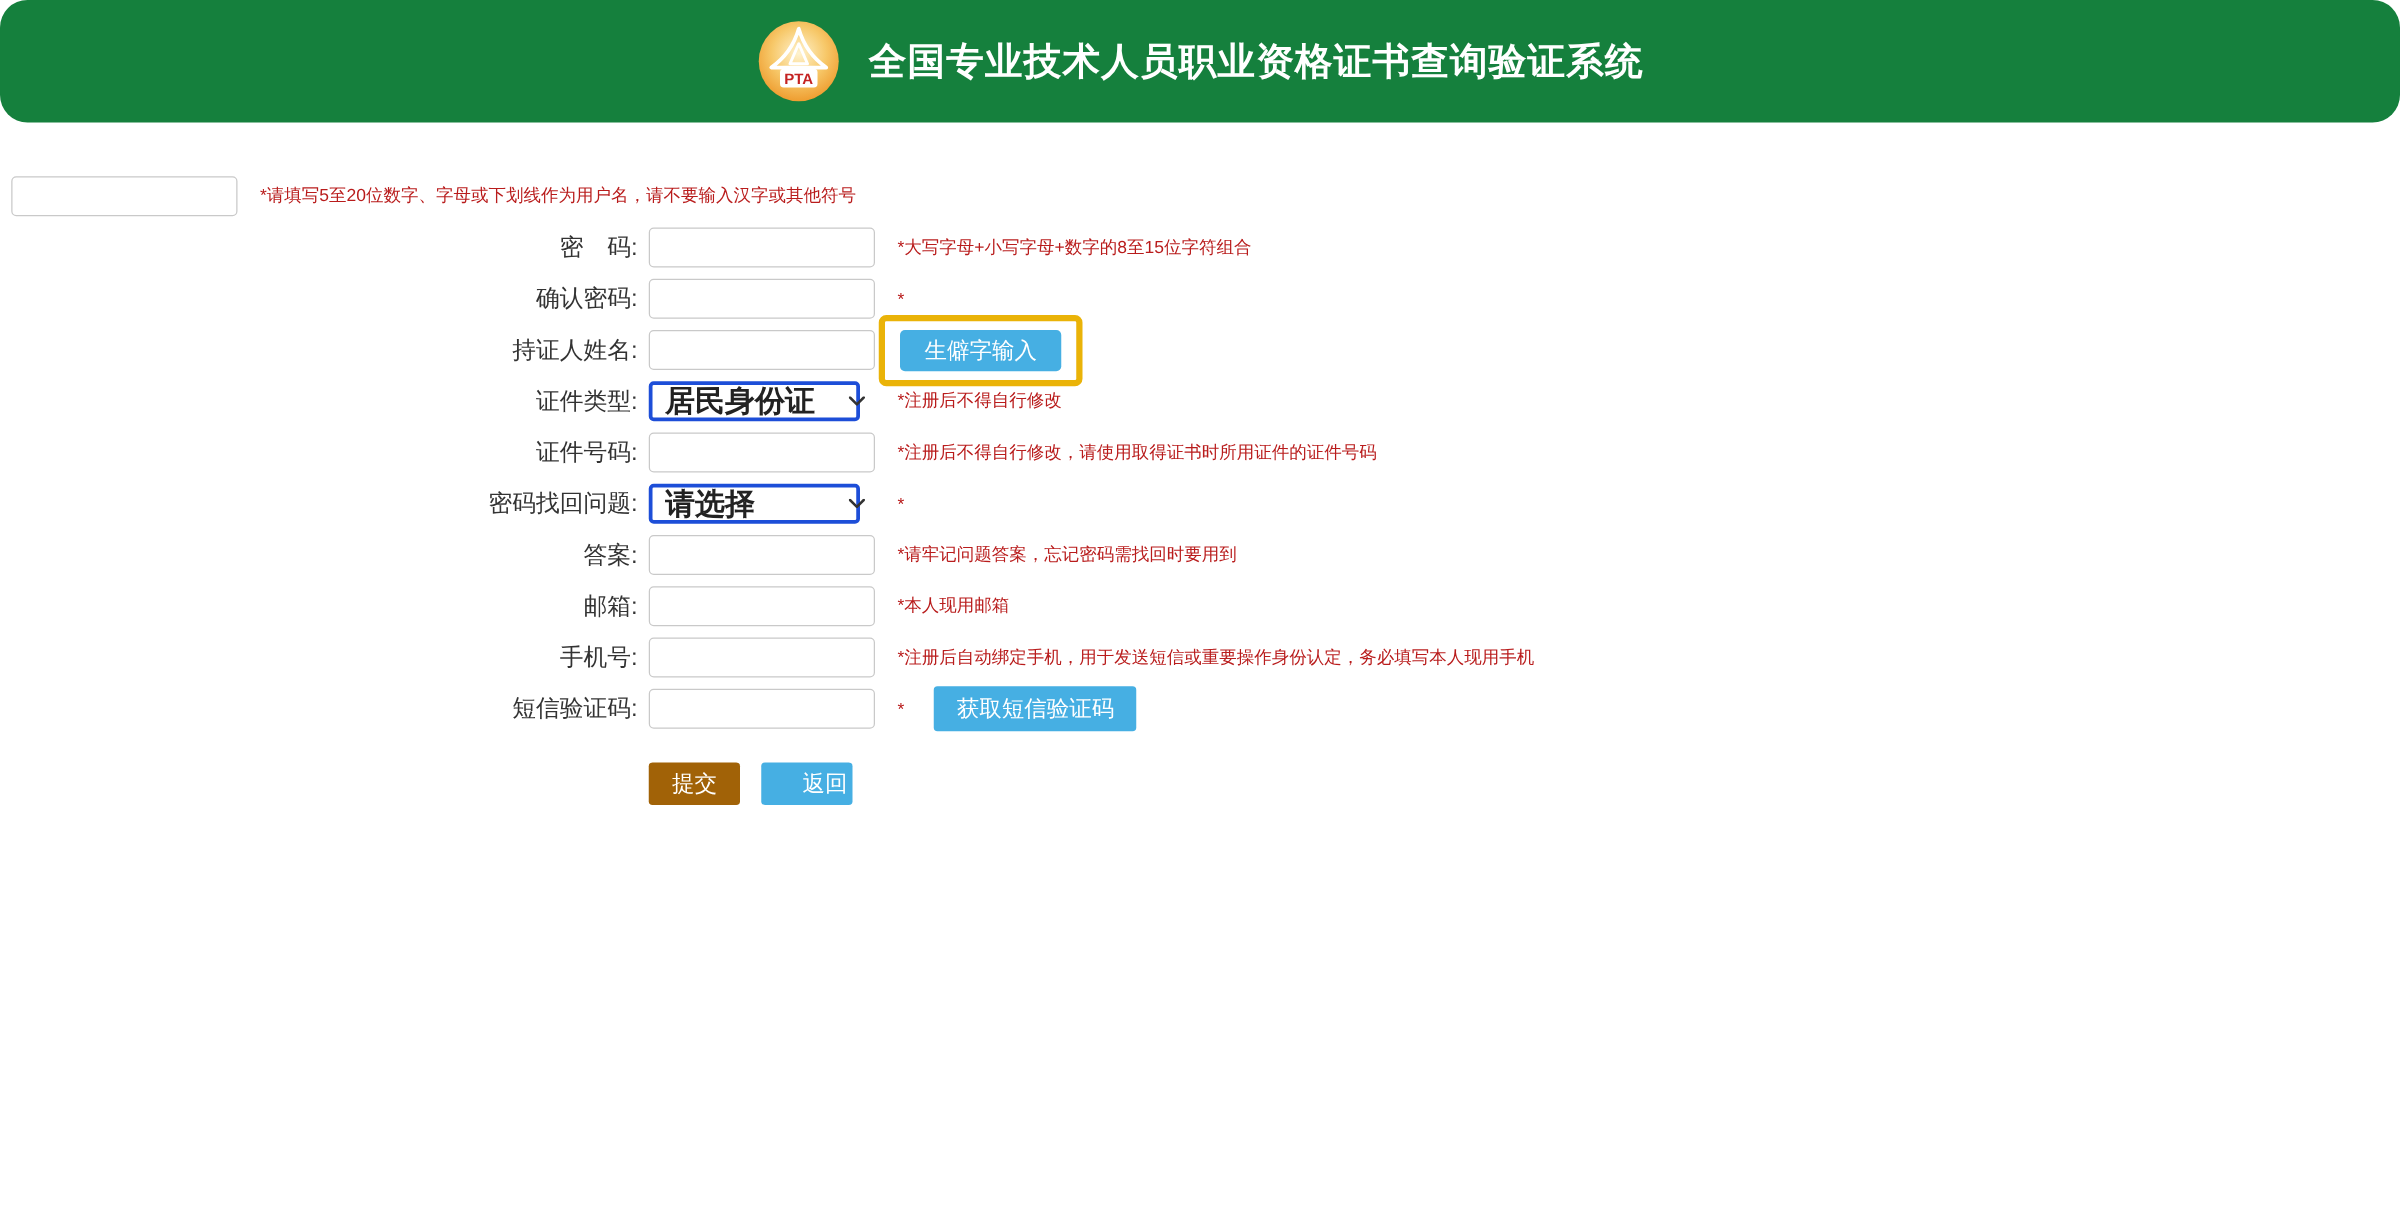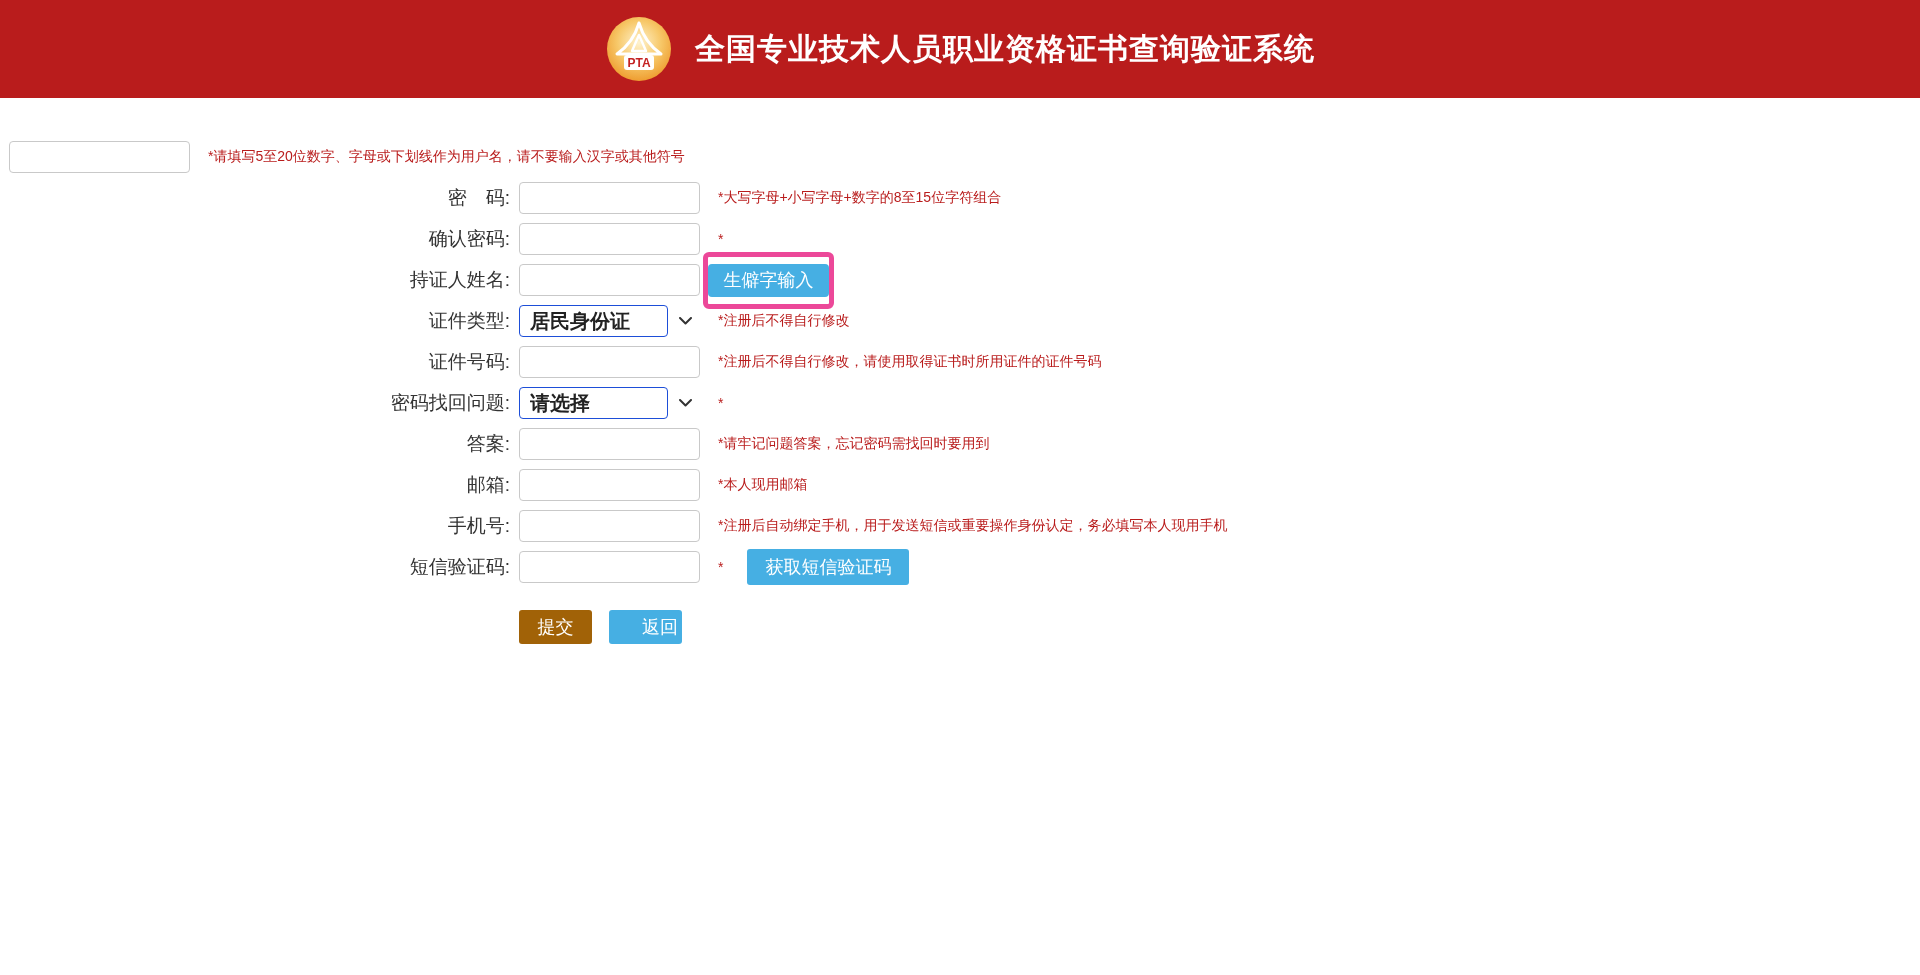--- a/index.html
+++ b/index.html
@@ -1,42 +1,42 @@
 <!DOCTYPE html>
 <html><head>
 <meta charset="utf-8">
 <style>
   * { margin:0; padding:0; box-sizing:border-box; }
   html,body { width:1920px; height:975px; background:#fff; overflow:hidden;
               font-family:"Liberation Sans","DejaVu Sans",sans-serif; }
 
   
-  .header { height:98px; background:#b91c1c; display:flex; align-items:center;
-            justify-content:center; gap:22px; }
+  .header { height:98px; background:#15803d; display:flex; align-items:center;
+            justify-content:center; gap:22px;border-radius:22px; }
   .logo { width:68px; height:68px; flex:0 0 auto; }
   .header-title { color:#ffffff; font-size:30px; font-weight:bold; letter-spacing:1px; }
 
   
   .form-area { margin-top:43px; }
   .form-row { display:flex; align-items:center; height:32px; margin-bottom:9px; }
   .form-label { flex:0 0 510px; width:510px; text-align:right; font-size:19px;
                 color:#333; white-space:pre; }
   .ctrl { margin-left:9px; flex:0 0 auto; }
   .txt-input { width:181px; height:32px; border:1px solid #c9c9c9; border-radius:4px;
                background:#fff; font-size:17px; padding:0 8px; outline:none; }
   .select-wrap { position:relative; width:181px; height:32px; margin-left:9px; flex:0 0 auto; }
-  .select-wrap select { width:149px; height:32px; border:1px solid #1d4ed8; border-radius:4px;
-               background:#fff; font-weight:bold; font-size:20px; color:#222;
+  .select-wrap select { width:169px; height:32px; border:3px solid #1d4ed8; border-radius:4px;
+               background:#fff; font-weight:bold; font-size:24px; color:#222;
                padding:0 26px 0 10px; appearance:none; -webkit-appearance:none; outline:none;
                font-family:"Liberation Sans","DejaVu Sans",sans-serif; }
   .chev { position:absolute; right:8px; top:12px; pointer-events:none; line-height:0; }
   .hint { margin-left:18px; font-size:14px; color:#b91c1c; white-space:nowrap; }
 
   
-  .green-box { margin-left:3px; width:131px; height:57px; border:5px solid #ec4899;
+  .green-box { margin-left:3px; width:163px; height:57px; border:5px solid #eab308;
                border-radius:6px; background:#fff; display:flex; align-items:center;
                justify-content:center; flex:0 0 auto; }
   .rare-btn { width:129px; height:33px; background:#46afe3; color:#fff; font-size:18px;
               border:none; border-radius:4px; cursor:pointer;
               font-family:"Liberation Sans","DejaVu Sans",sans-serif; }
 
   .sms-btn { margin-left:24px; height:36px; padding:0 18px; background:#46afe3; color:#fff;
              font-size:18px; border:none; border-radius:3px; cursor:pointer;
              font-family:"Liberation Sans","DejaVu Sans",sans-serif; }
 

